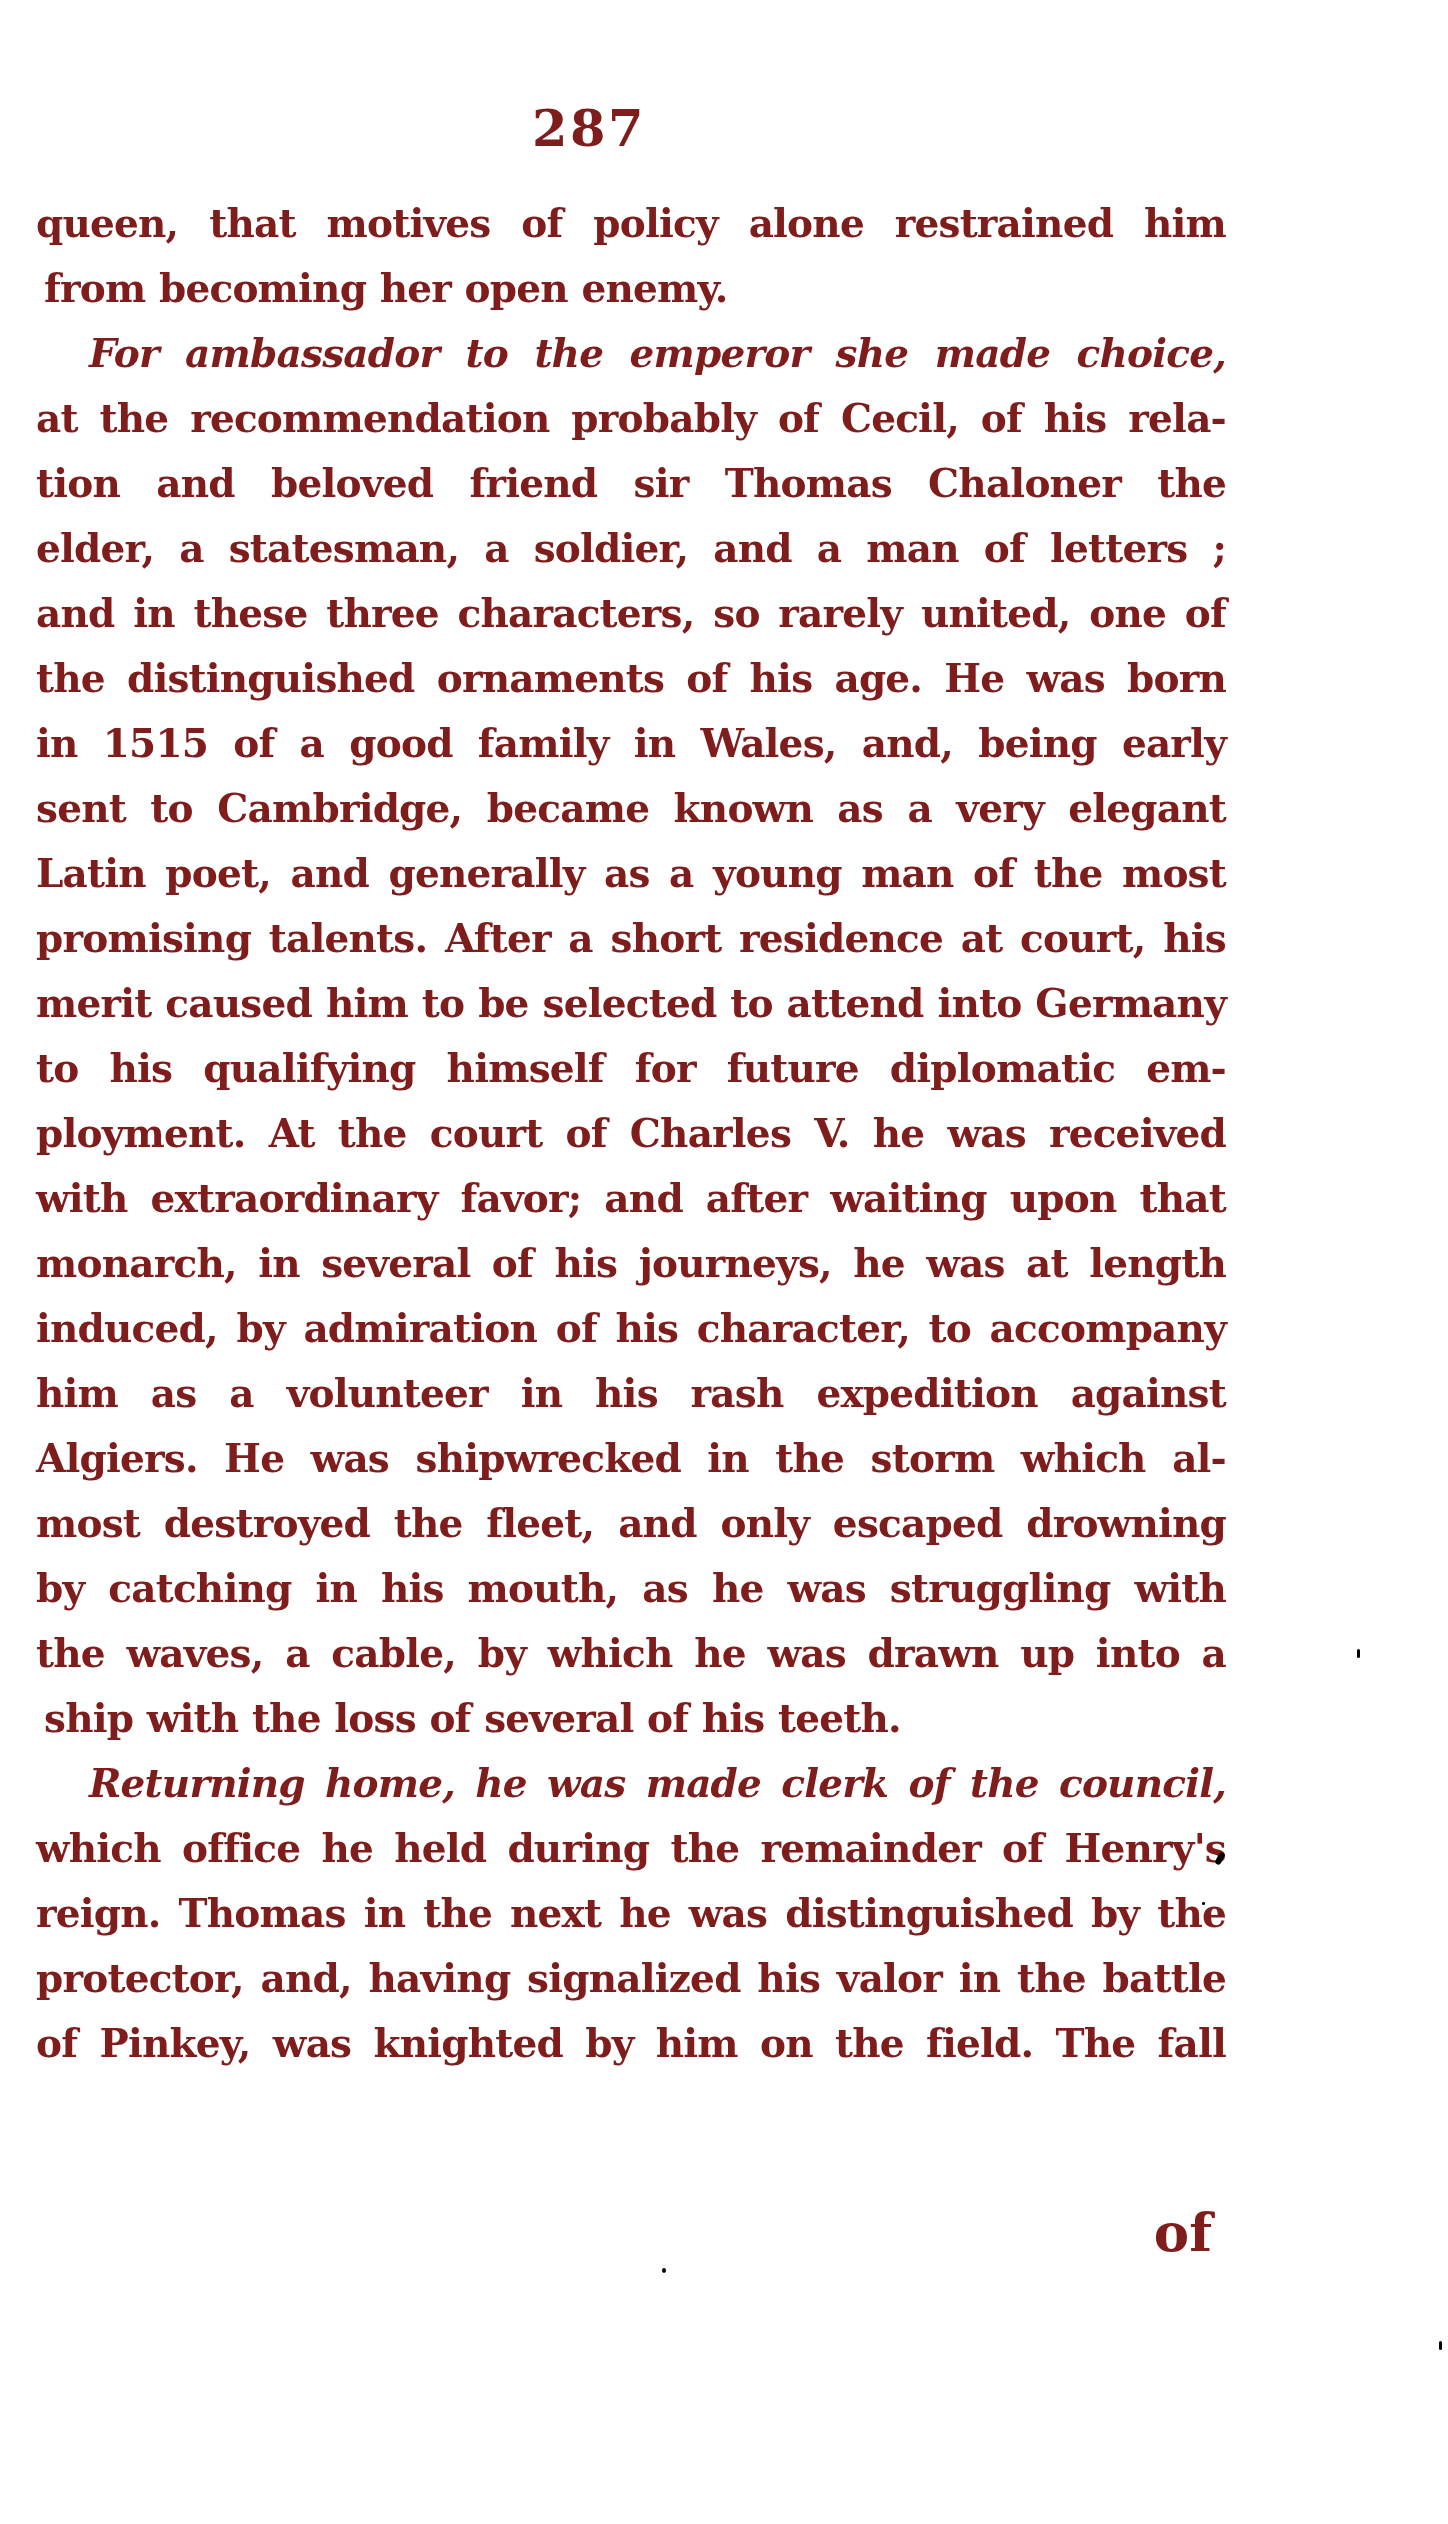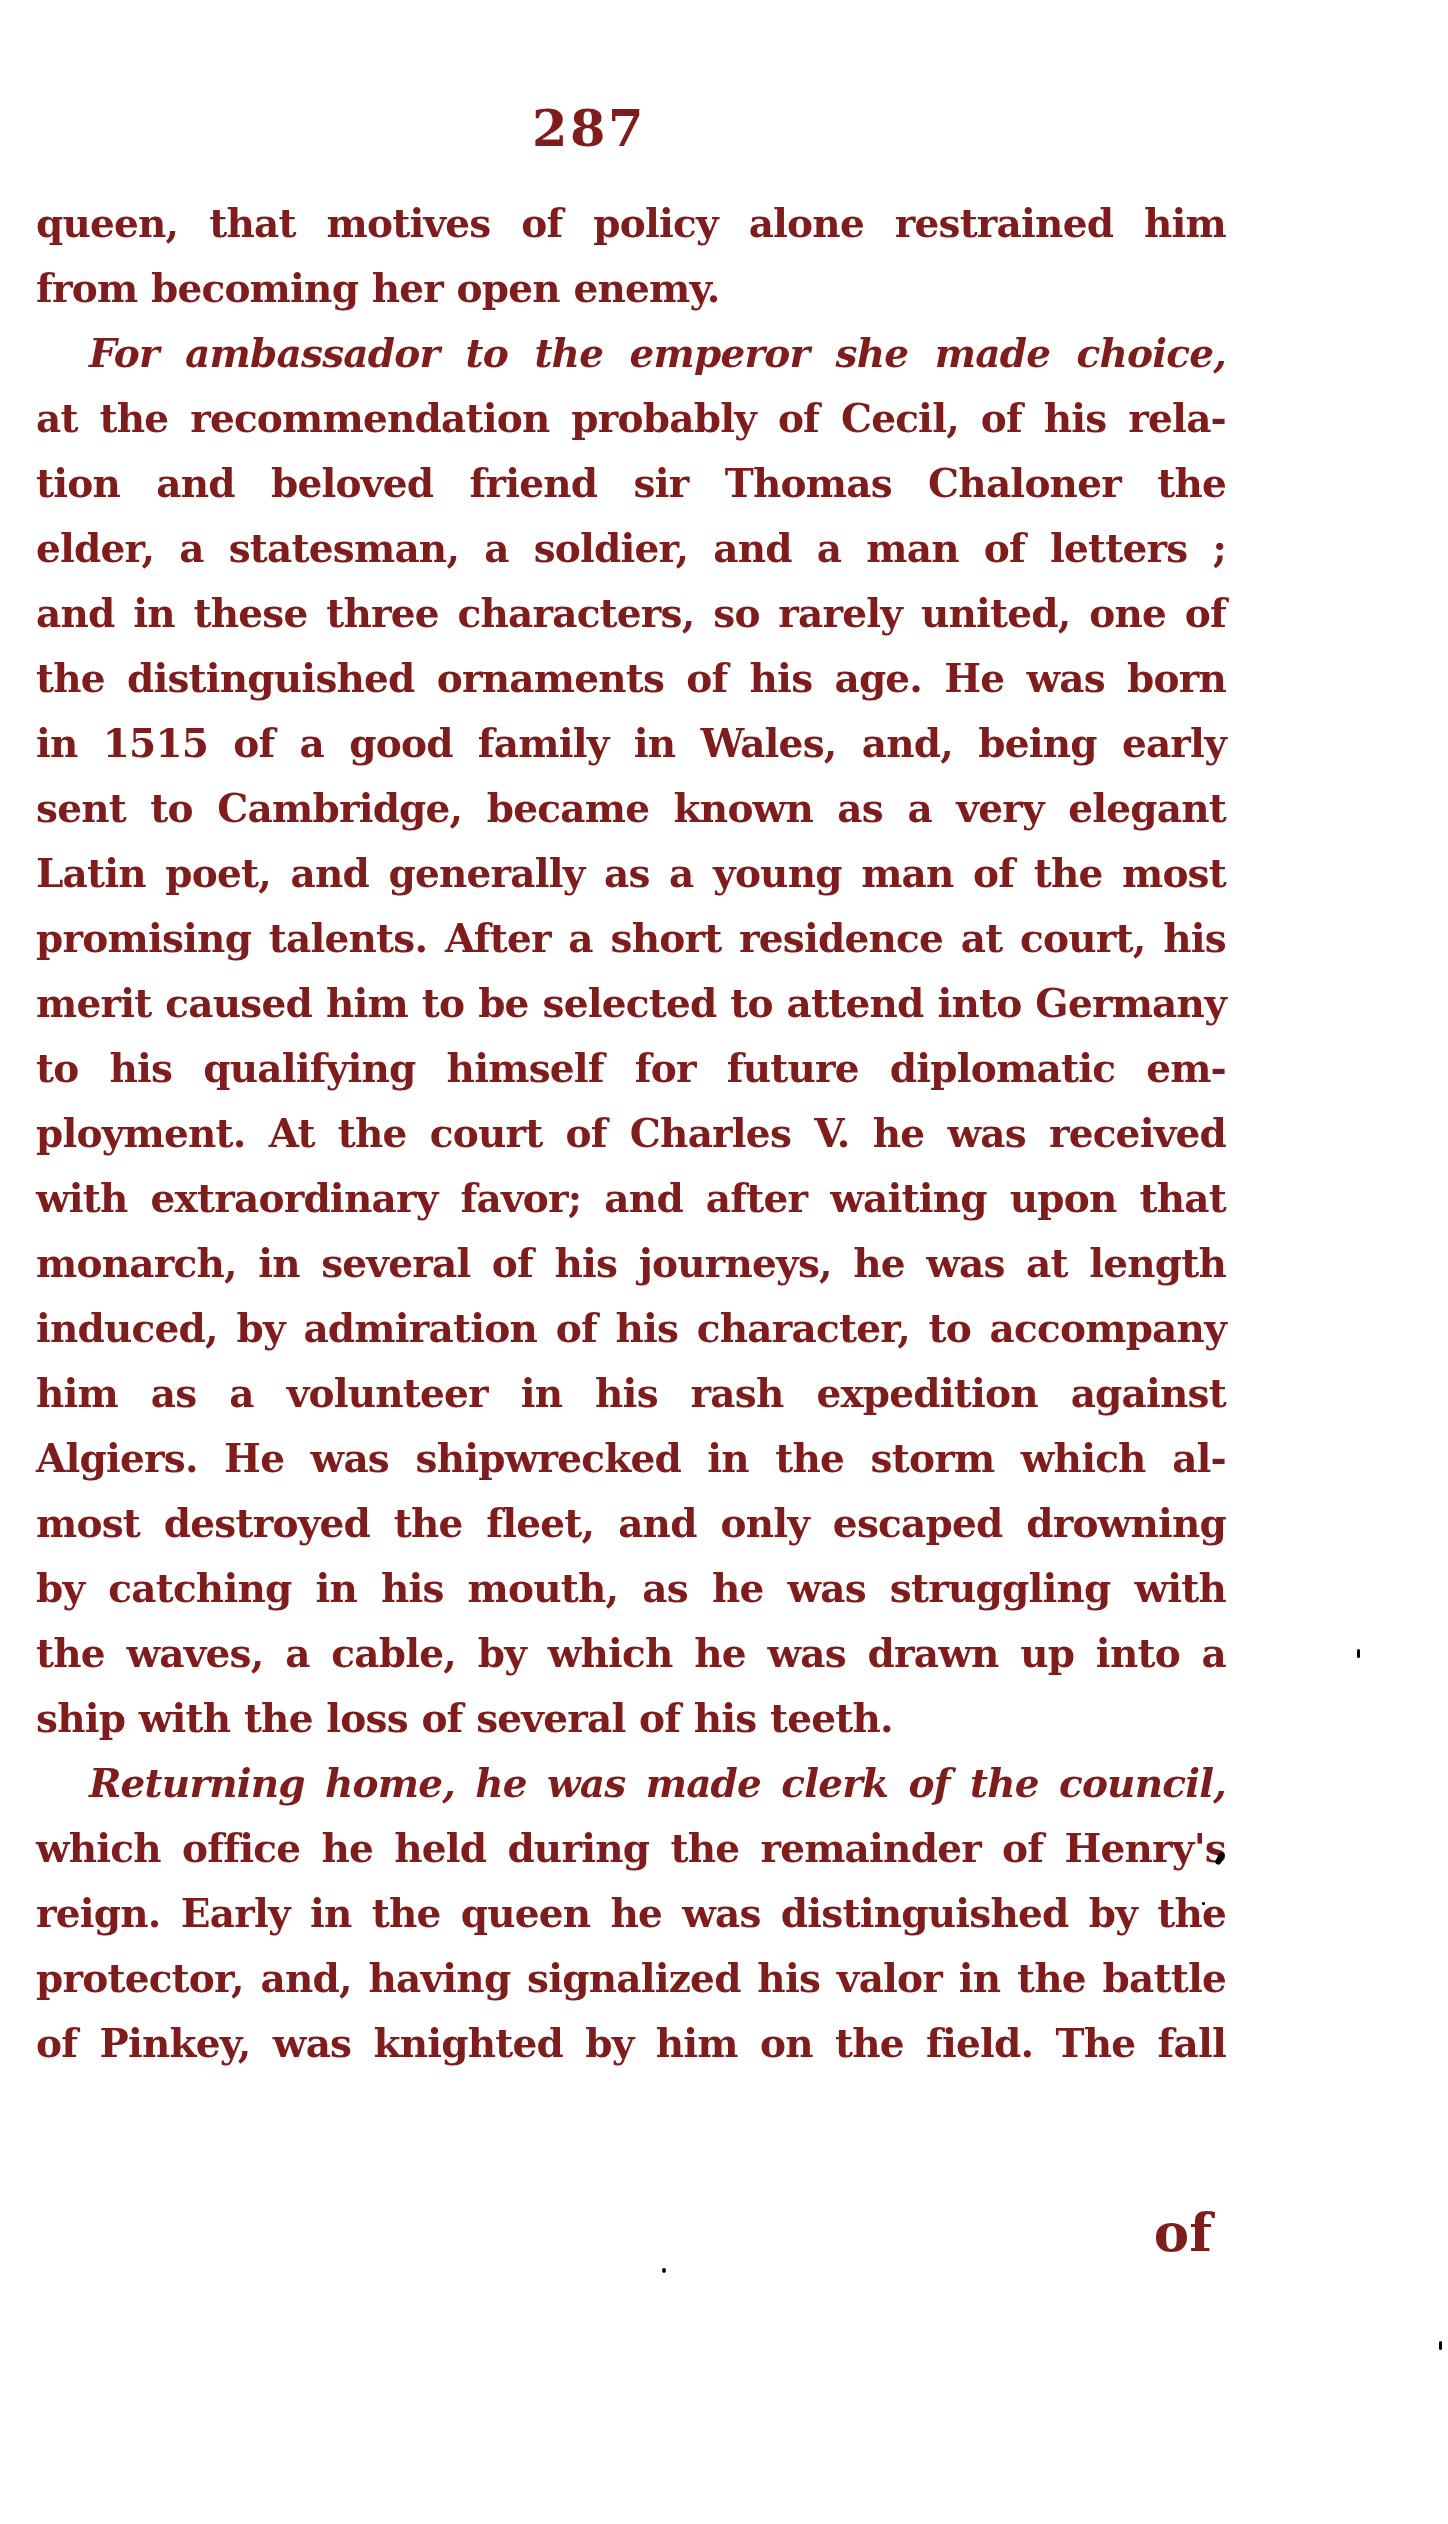--- a/index.html
+++ b/index.html
@@ -40,20 +40,21 @@
   }
   .line {
     height: 65px;
     line-height: 65px;
     text-align: justify;
     text-align-last: justify;
   }
   .line.left {
     text-align: center;
     text-align-last: left;
+    margin-left: 8px;
   }
   .line.ind {
     text-indent: 53px;
     font-style: italic;
   }
   .catchword {
     position: absolute;
     top: 2200px;
     right: 236px;
     font-size: 53px;
@@ -95,21 +96,21 @@
       <div class="line">monarch, in several of his journeys, he was at length</div>
       <div class="line">induced, by admiration of his character, to accompany</div>
       <div class="line">him as a volunteer in his rash expedition against</div>
       <div class="line">Algiers. He was shipwrecked in the storm which al-</div>
       <div class="line">most destroyed the fleet, and only escaped drowning</div>
       <div class="line">by catching in his mouth, as he was struggling with</div>
       <div class="line">the waves, a cable, by which he was drawn up into a</div>
       <div class="line left">ship with the loss of several of his teeth.</div>
       <div class="line ind">Returning home, he was made clerk of the council,</div>
       <div class="line">which office he held during the remainder of Henry's</div>
-      <div class="line">reign. Early in the queen he was distinguished by the</div>
+      <div class="line">reign. Thomas in the next he was distinguished by the</div>
       <div class="line">protector, and, having signalized his valor in the battle</div>
       <div class="line">of Pinkey, was knighted by him on the field. The fall</div>
     </div>
 
   <div class="catchword">of</div>
 
   <div class="speck tick" style="left:1357px; top:1649px;"></div>
   <div class="speck comma" style="left:1217px; top:1852px;"></div>
   <div class="speck dot-sm" style="left:1202px; top:1902px;"></div>
   <div class="speck dot" style="left:662px;  top:2268px;"></div>

